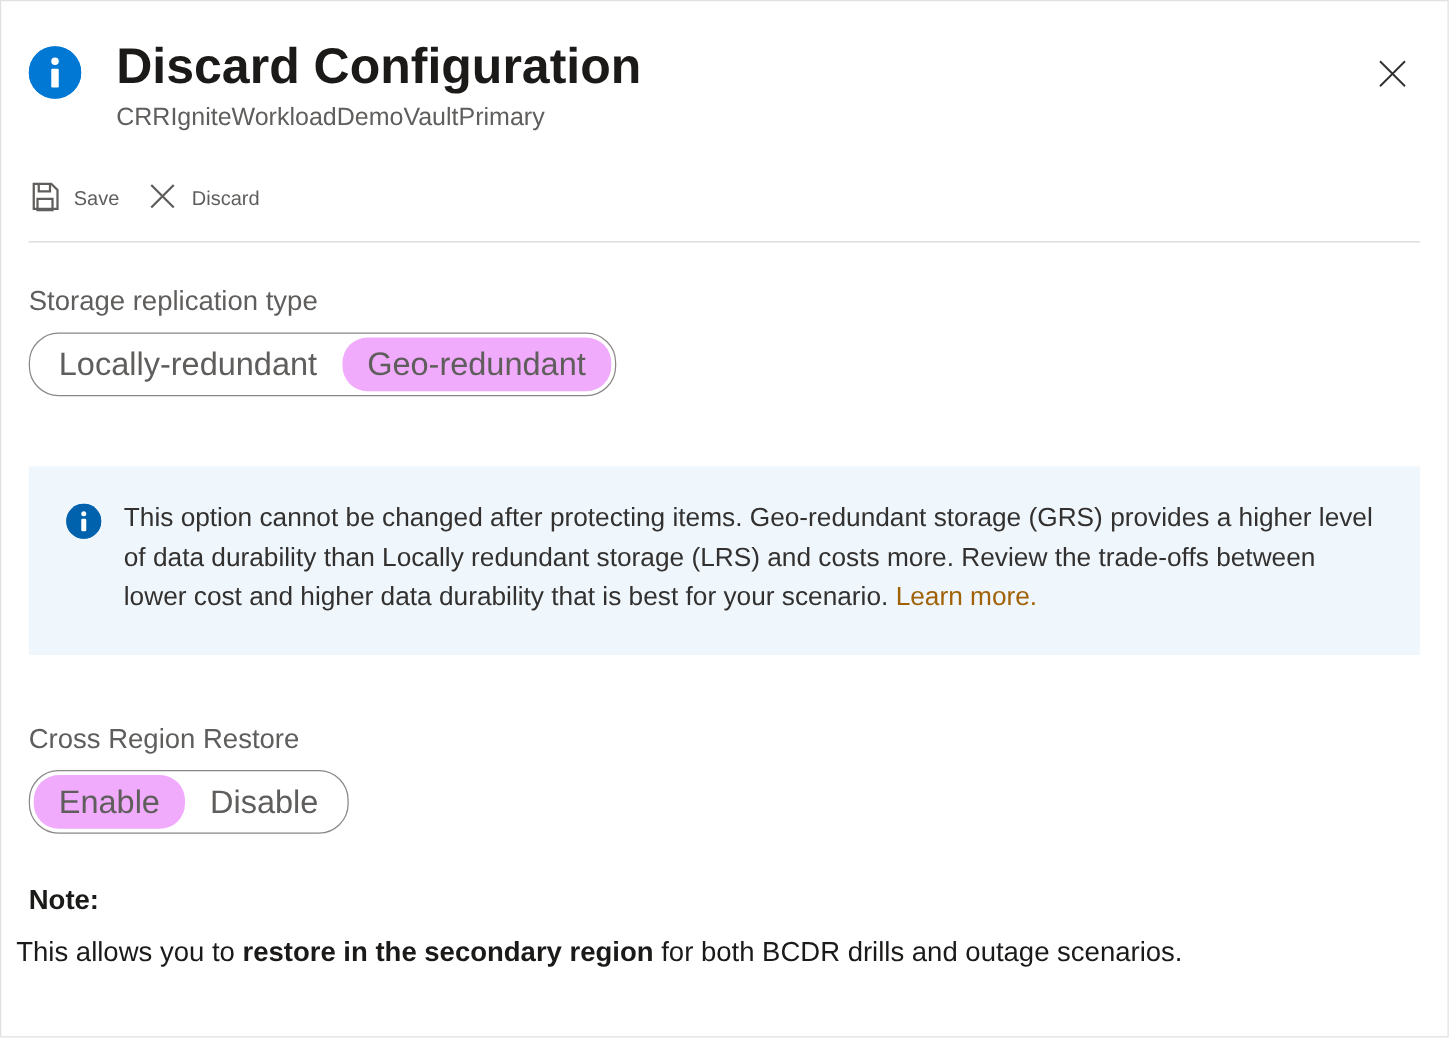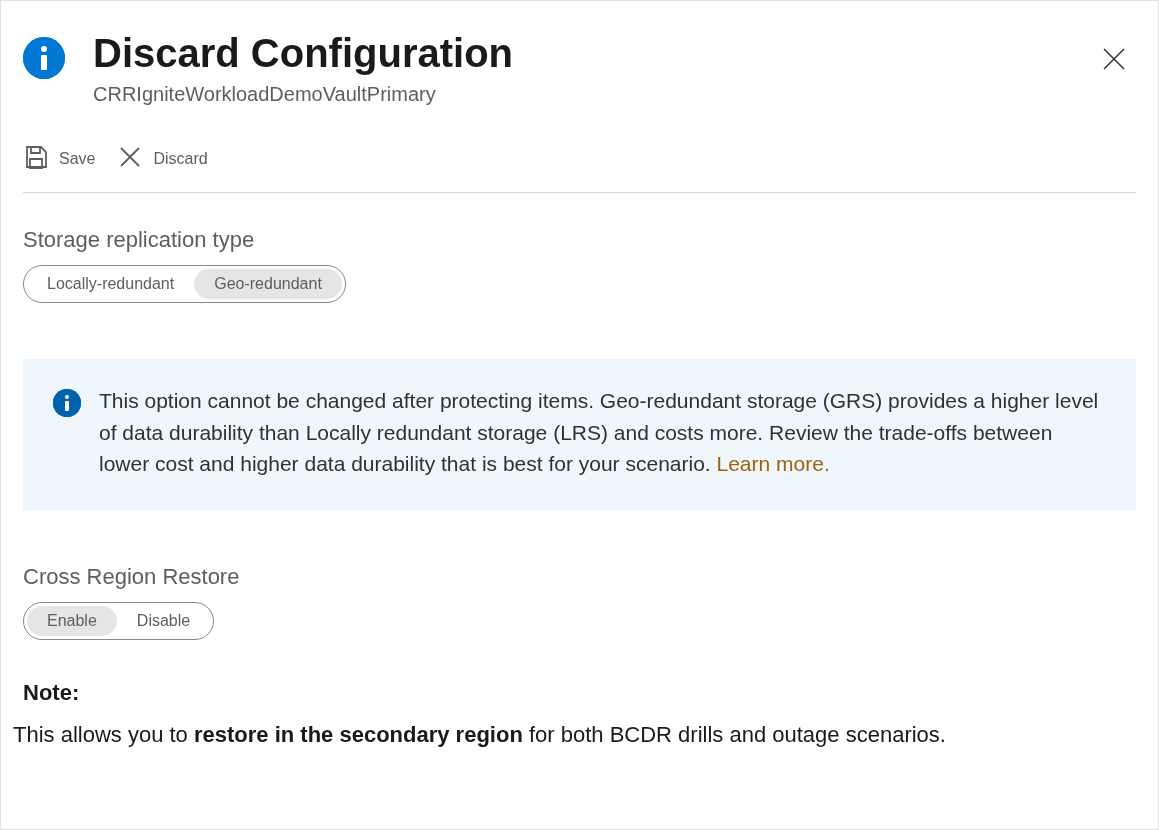--- a/index.html
+++ b/index.html
@@ -46,25 +46,25 @@
     .toolbar-btn svg { width: 26px; height: 26px; }
     .section { margin-top: 34px; }
     .section-label {
       font-size: 22px; color: #605e5c; font-weight: 400; margin-bottom: 12px;
     }
     .segmented {
       display: inline-flex; border: 1.5px solid #8a8886; border-radius: 24px;
       padding: 3px; background: #fff;
     }
     .segmented-option {
-      border: none; background: transparent; font-size: 16px;
+      border: none; background: transparent; font-size: 26px;
       color: #605e5c; padding: 6px 20px; border-radius: 20px;
       cursor: pointer; font-family: inherit;
     }
-    .segmented-option.selected { background: #e5e5e5; }
+    .segmented-option.selected { background: #f0abfc; }
     .info-box {
       background: #eff6fc; margin-top: 56px; padding: 26px 30px 30px 30px;
       display: flex; align-items: flex-start; gap: 18px;
     }
     .info-box-icon {
       width: 28px; height: 28px; border-radius: 50%; background: #0062ad;
       display: flex; align-items: center; justify-content: center; flex-shrink: 0;
       margin-top: 4px;
     }
     .info-box-icon svg { width: 28px; height: 28px; }

